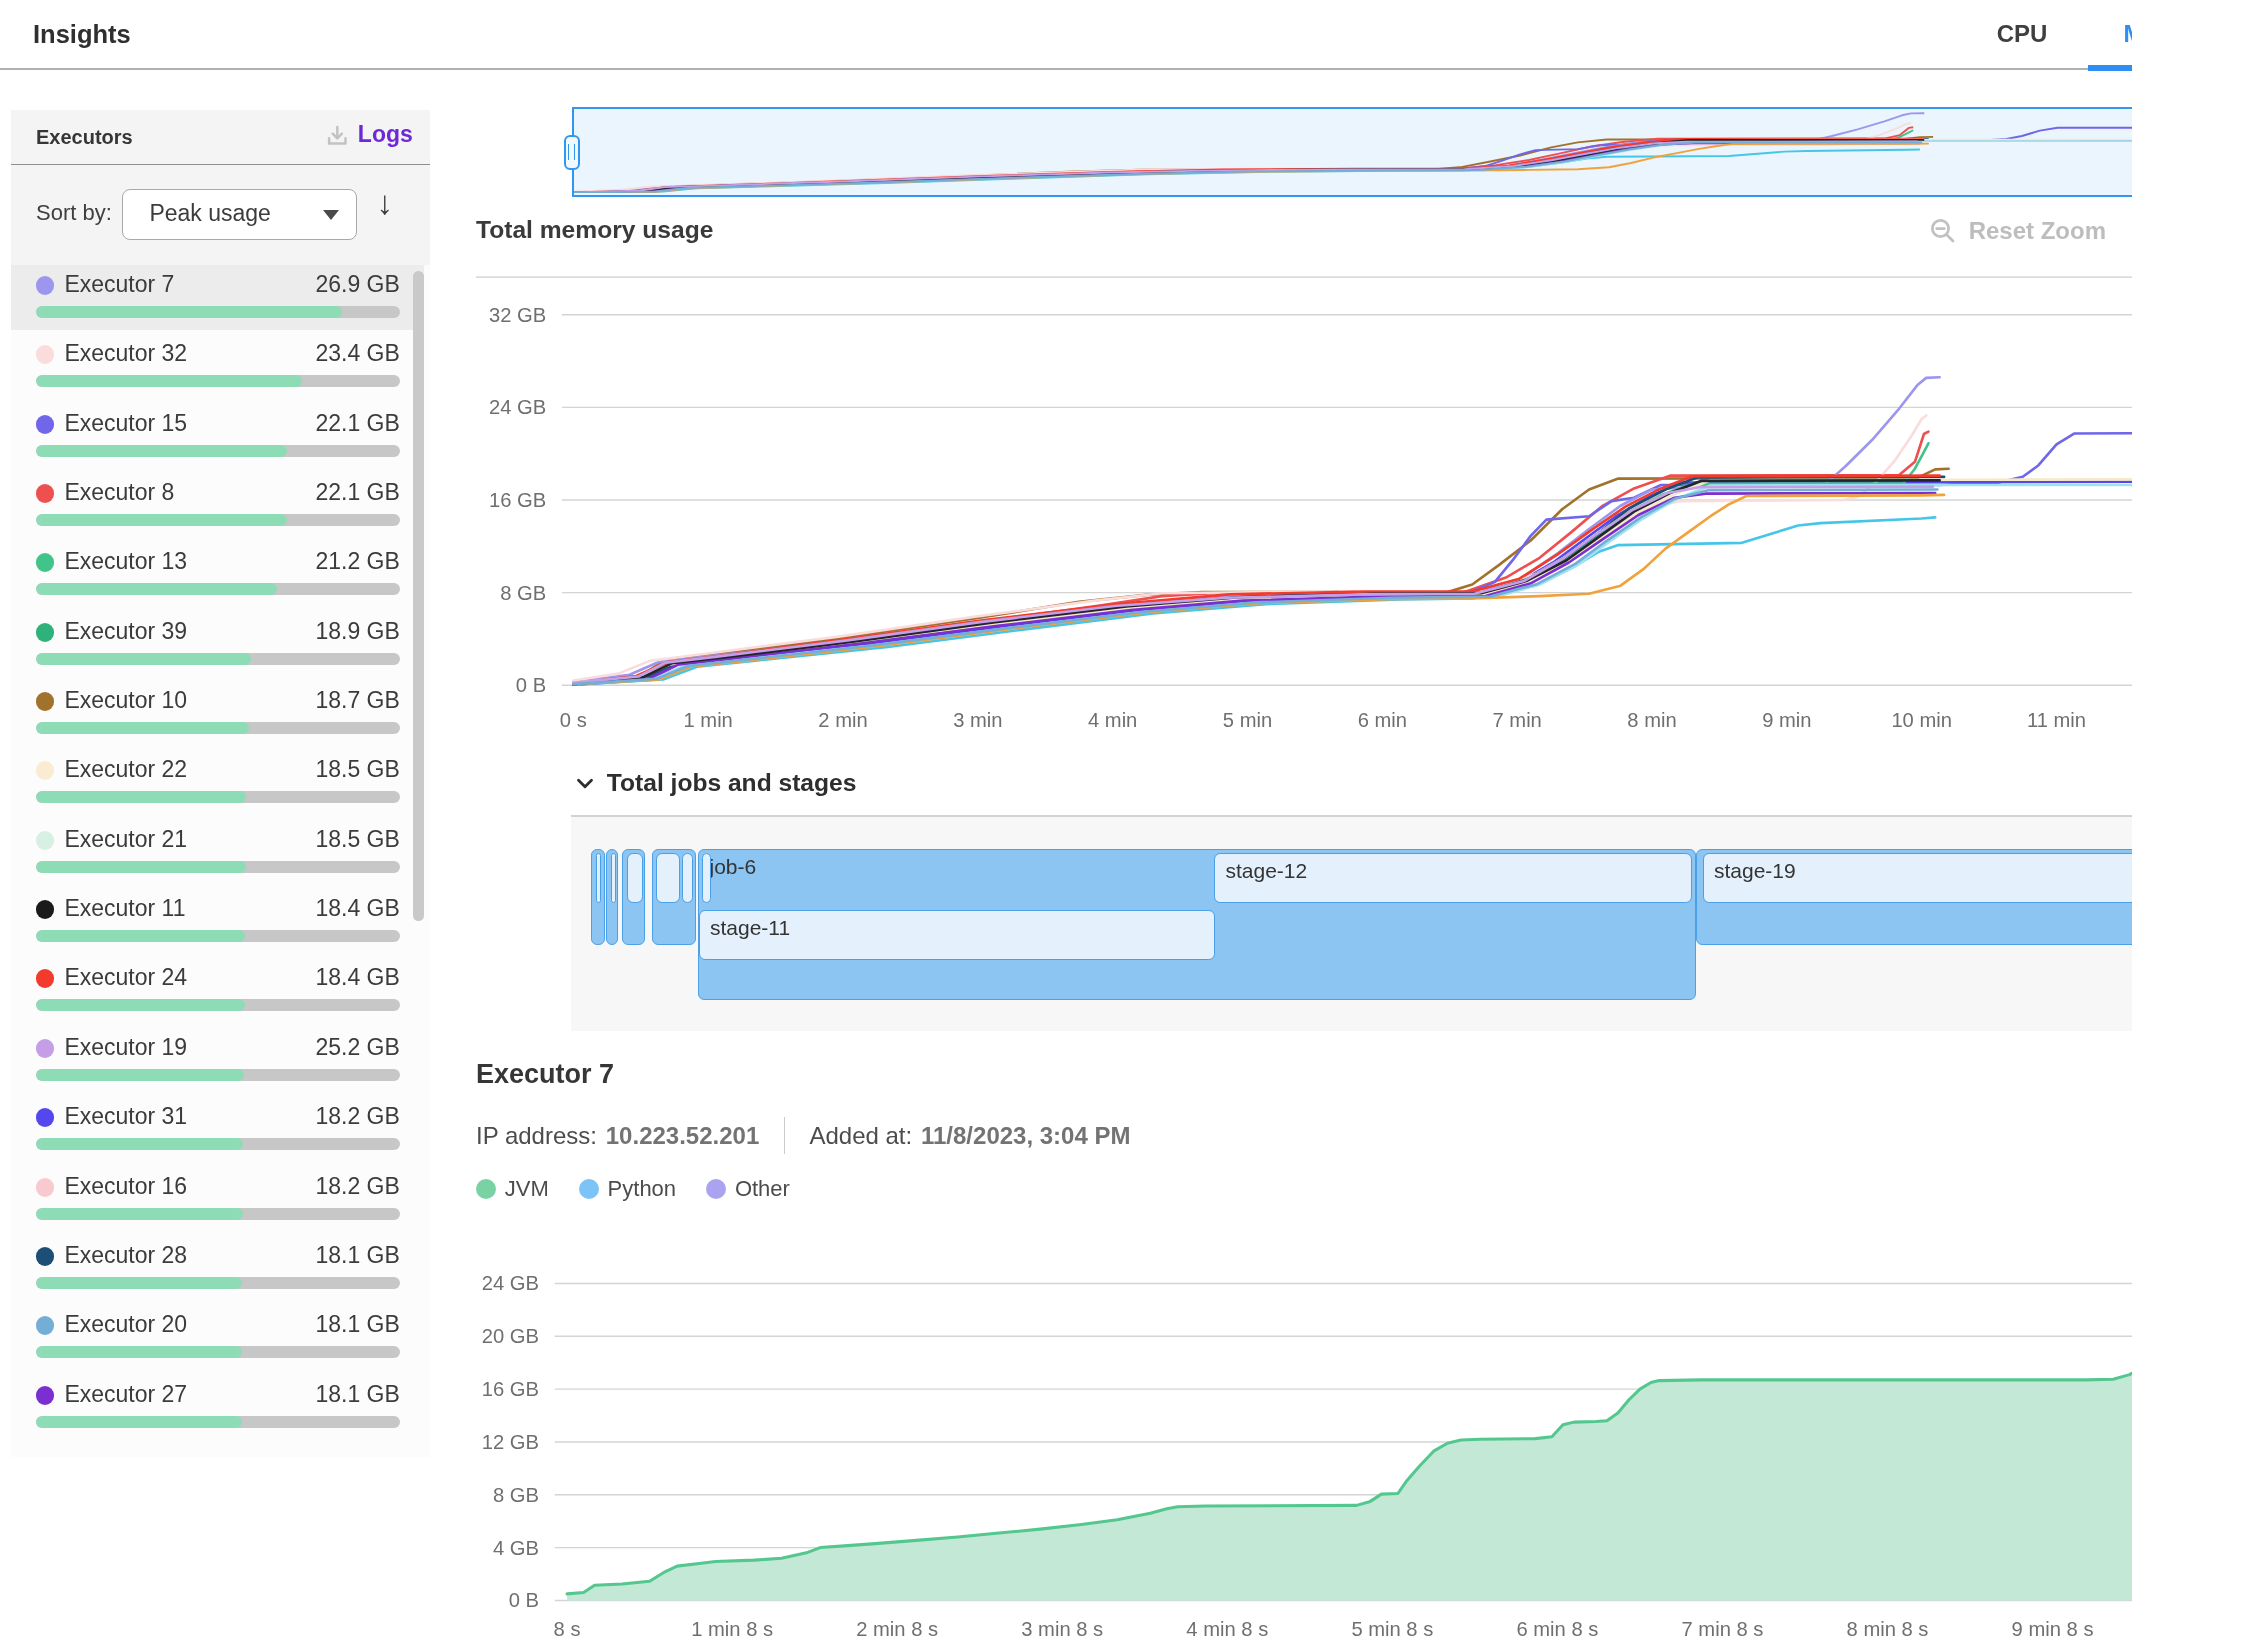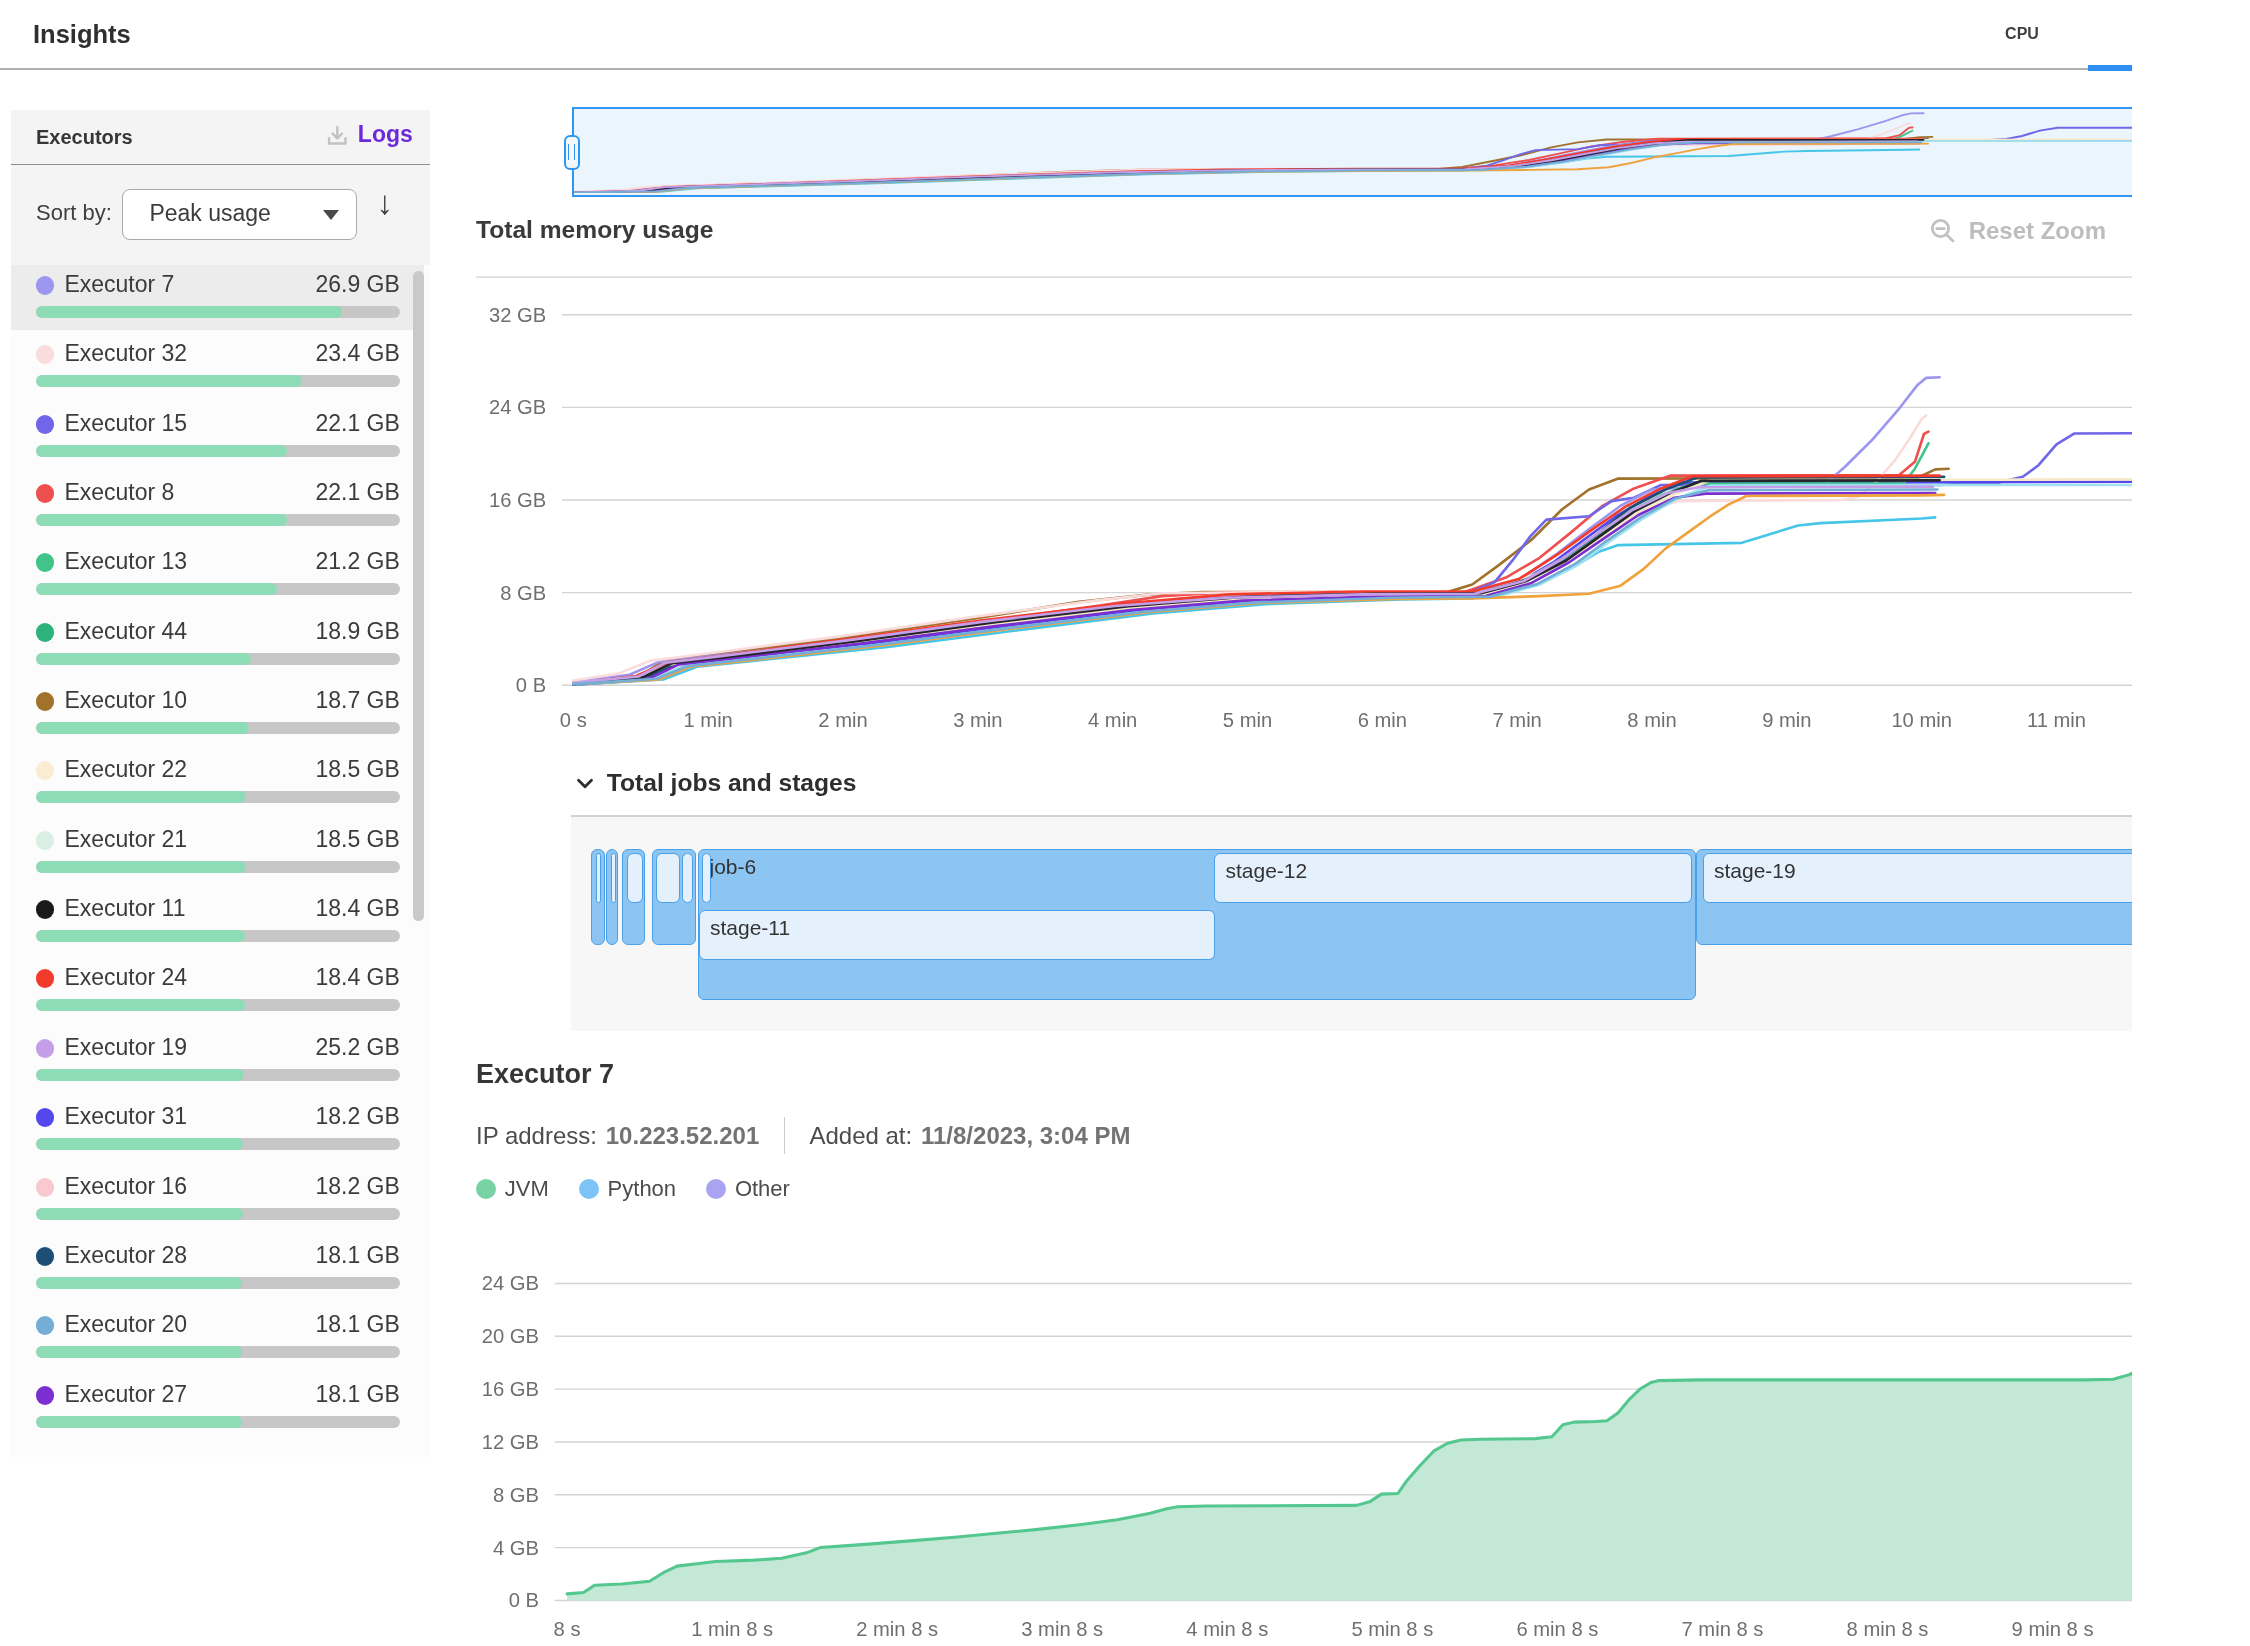--- a/index.html
+++ b/index.html
@@ -1,21 +1,21 @@
 <!DOCTYPE html>
 <html style="font-size:14px"><head>
 <meta charset="utf-8">
 <style>
   html,body{margin:0;padding:0;background:#fff;font-family:"Liberation Sans",sans-serif;}
   #page{position:relative;width:2132px;height:1647px;background:#fff;overflow:hidden;}
   
   #hdr{position:absolute;left:0;top:0;width:2251px;height:68px;border-bottom:2.6px solid #b0b0b0;background:#fff;}
   #hdr .title{position:absolute;left:33px;top:0;line-height:68px;font-size:25.5px;font-weight:600;color:#2f2f2f;}
   .tabs{position:absolute;right:0;top:0;height:68px;display:flex;}
-  .tab{height:68px;display:flex;align-items:center;justify-content:center;font-size:16px;font-weight:600;color:#3f3f3f;cursor:pointer;position:relative;}
+  .tab{height:68px;display:flex;align-items:center;justify-content:center;font-size:24px;font-weight:600;color:#3f3f3f;cursor:pointer;position:relative;}
   .tab.cpu{width:132px;}
   .tab.mem{width:163px;color:#2e8ff2;}
   .tab.mem::after{content:"";position:absolute;left:0;right:0;bottom:-2.6px;height:6.1px;background:#2e8ff2;}
   
   #sb{position:absolute;left:11.4px;top:110px;width:419px;height:1347px;background:#fcfcfc;}
   #sb .head{position:absolute;left:0;top:0;width:419px;height:55px;background:#f4f4f4;border-bottom:1.8px solid #8f8f8f;box-sizing:border-box;}
   #sb .head .t{position:absolute;left:24.6px;top:0;line-height:54px;font-size:20px;font-weight:700;color:#363636;}
   #sb .logs{position:absolute;right:17.6px;top:11.4px;display:flex;align-items:flex-end;gap:8px;color:#6d28d9;font-size:23px;font-weight:700;cursor:default;}
   #sb .sortrow{position:absolute;left:0;top:55px;width:419px;height:100px;background:#f4f4f4;}
   #sb .sortlbl{position:absolute;left:24.6px;top:35px;font-size:22px;color:#3f3f3f;}
@@ -128,21 +128,21 @@
         <div class="erow" style="top: 277px;">
           <span class="dot" style="background: rgb(65, 196, 137);"></span>
           <span class="nm">Executor 13</span>
           <span class="val">21.2 GB</span>
           <div class="bbg">
             <div class="bfill" style="width: 66.25%; background: rgb(142, 220, 182);"></div>
           </div>
         </div>
         <div class="erow" style="top: 347px;">
           <span class="dot" style="background: rgb(46, 178, 124);"></span>
-          <span class="nm">Executor 44</span>
+          <span class="nm">Executor 39</span>
           <span class="val">18.9 GB</span>
           <div class="bbg">
             <div class="bfill" style="width: 59.0625%; background: rgb(142, 220, 182);"></div>
           </div>
         </div>
         <div class="erow" style="top: 416px;">
           <span class="dot" style="background: rgb(160, 114, 43);"></span>
           <span class="nm">Executor 10</span>
           <span class="val">18.7 GB</span>
           <div class="bbg">

